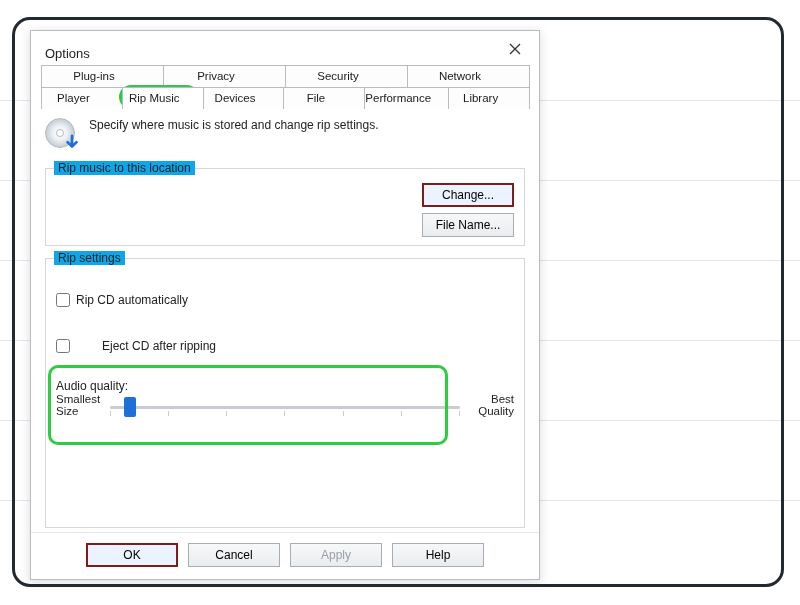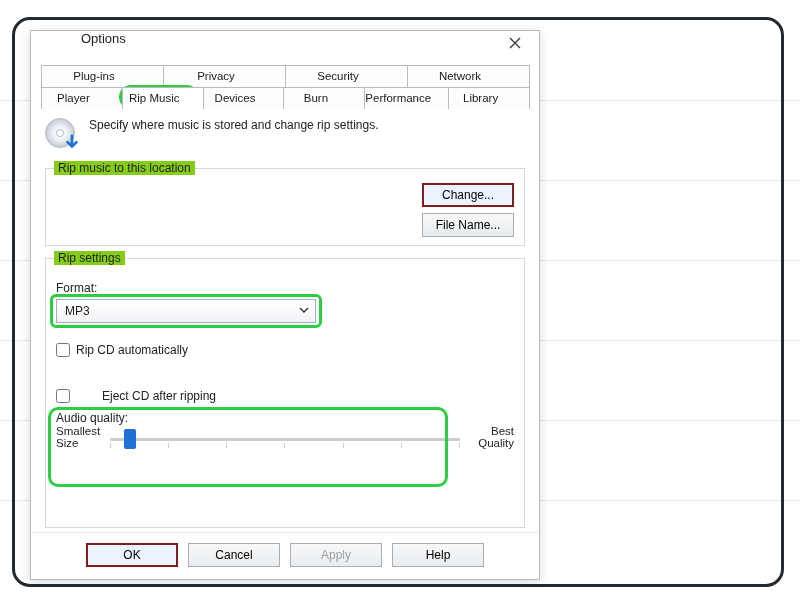--- a/index.html
+++ b/index.html
@@ -30,24 +30,23 @@
     position: absolute;
     left: 30px; top: 30px;
     width: 510px; height: 550px;
     background: #fff;
     border: 1px solid #b8bcc0;
     box-shadow: 0 2px 10px rgba(0,0,0,0.15);
     display: flex;
     flex-direction: column;
   }
   .titlebar {
-    display: flex; align-items: flex-start;
+    display: flex; align-items: flex-end;
     height: 30px;
     padding: 0 6px 0 14px;
-    margin-left: 36px;
   }
   .titlebar .title { font-size: 13px; }
   .titlebar .spacer { flex: 1; }
   .close-btn {
     width: 36px; height: 24px;
     display: flex; align-items: center; justify-content: center;
     font-size: 16px;
   }
   .close-btn svg { width: 12px; height: 12px; stroke: #333; stroke-width: 1.3; }
 
@@ -105,21 +104,21 @@
   .cd-icon .arrow svg { width: 18px; height: 18px; }
 
   .groupbox {
     border: 1px solid #d4d8dc;
     margin-top: 12px;
     padding: 14px 10px 10px 10px;
     position: relative;
   }
   .groupbox legend, .group-label {
     position: absolute; top: -8px; left: 8px;
-    background: #84cc16; padding: 0 4px; font-size: 12px;
+    background: #0ea5e9; padding: 0 4px; font-size: 12px;
   }
   .loc-buttons {
     display: flex; flex-direction: column; gap: 6px;
     align-items: flex-end;
     width: 100%;
   }
   .btn {
     min-width: 92px; height: 24px;
     background: linear-gradient(#f7f8fa, #e9ecef);
     border: 1px solid #a8adb3;
@@ -141,21 +140,21 @@
     background: linear-gradient(#fff,#f0f2f5);
     display: flex; align-items: center; justify-content: space-between;
     padding: 0 6px 0 8px;
     font-size: 12px;
   }
   .chev svg { width:10px; height:10px; }
 
   .check-row { display:flex; align-items:center; gap:6px; margin-top:20px; font-size: 12px; }
   .check-row input { width:14px; height:14px; margin:0; }
 
-  .quality-box { position: relative; margin-top: 8px; }
+  .quality-box { position: relative; margin-top: 16px; padding-top:10px; }
   .slider-wrap { margin: 4px 50px 0 50px; position: relative; height: 22px; }
   .slider-track { position:absolute; left:0; right:0; top:9px; height:3px; background:#c9ccd0; border-radius:2px; }
   .slider-thumb { position:absolute; top:0; width:12px; height:20px; background:#1e6fd6; border-radius:2px; left: 14px; }
   .slider-ticks { position:absolute; left:0; right:0; top:14px; display:flex; justify-content:space-between; }
   .slider-ticks span { width:1px; height:5px; background:#c9ccd0; }
   .quality-caption { text-align:center; font-size:12px; margin-top:6px; }
 
   .buttons-bar {
     display:flex; justify-content:center; gap:10px;
     padding: 10px 0 12px 0;
@@ -190,21 +189,21 @@
     <div class="tabsrow top">
       <div class="tab">Plug-ins</div>
       <div class="tab">Privacy</div>
       <div class="tab">Security</div>
       <div class="tab">Network</div>
     </div>
     <div class="tabsrow bottom">
       <div class="tab">Player</div>
       <div class="tab active">Rip Music</div>
       <div class="tab">Devices</div>
-      <div class="tab">Burn</div>
+      <div class="tab">File</div>
       <div class="tab">Performance</div>
       <div class="tab">Library</div>
     </div>
     <div class="hl-oval" style="left:78px; top:20px; width:80px; height:24px;"></div>
   </div>
 
   <div class="content">
 
     <div class="inforow">
       <div class="cd-icon">
@@ -221,32 +220,20 @@
       <span class="group-label">Rip music to this location</span>
       <div class="loc-buttons">
         <button class="btn primary">Change...</button>
         <button class="btn">File Name...</button>
       </div>
     </div>
 
     <div class="groupbox" style="height:270px;">
       <span class="group-label">Rip settings</span>
 
-      <div class="format-row">
-        <div>Format:</div>
-        <div class="select-wrap">
-          <div class="fake-select">
-            <span>MP3</span>
-            <span class="chev"><svg viewBox="0 0 10 10">
-                  <path d="M1 3 L5 7 L9 3" fill="none" stroke="#333" stroke-width="1.4"></path>
-                </svg></span>
-          </div>
-          <div class="hl-rect" style="left:-6px; top:-5px; width:272px; height:34px;"></div>
-        </div>
-      </div>
 
       <label class="check-row">
         <input type="checkbox" style="">
         <span>Rip CD automatically</span>
       </label>
 
       <label class="check-row" style="margin-top:32px;gap:32px;">
         <input type="checkbox" style="">
         <span>Eject CD after ripping</span>
       </label>

